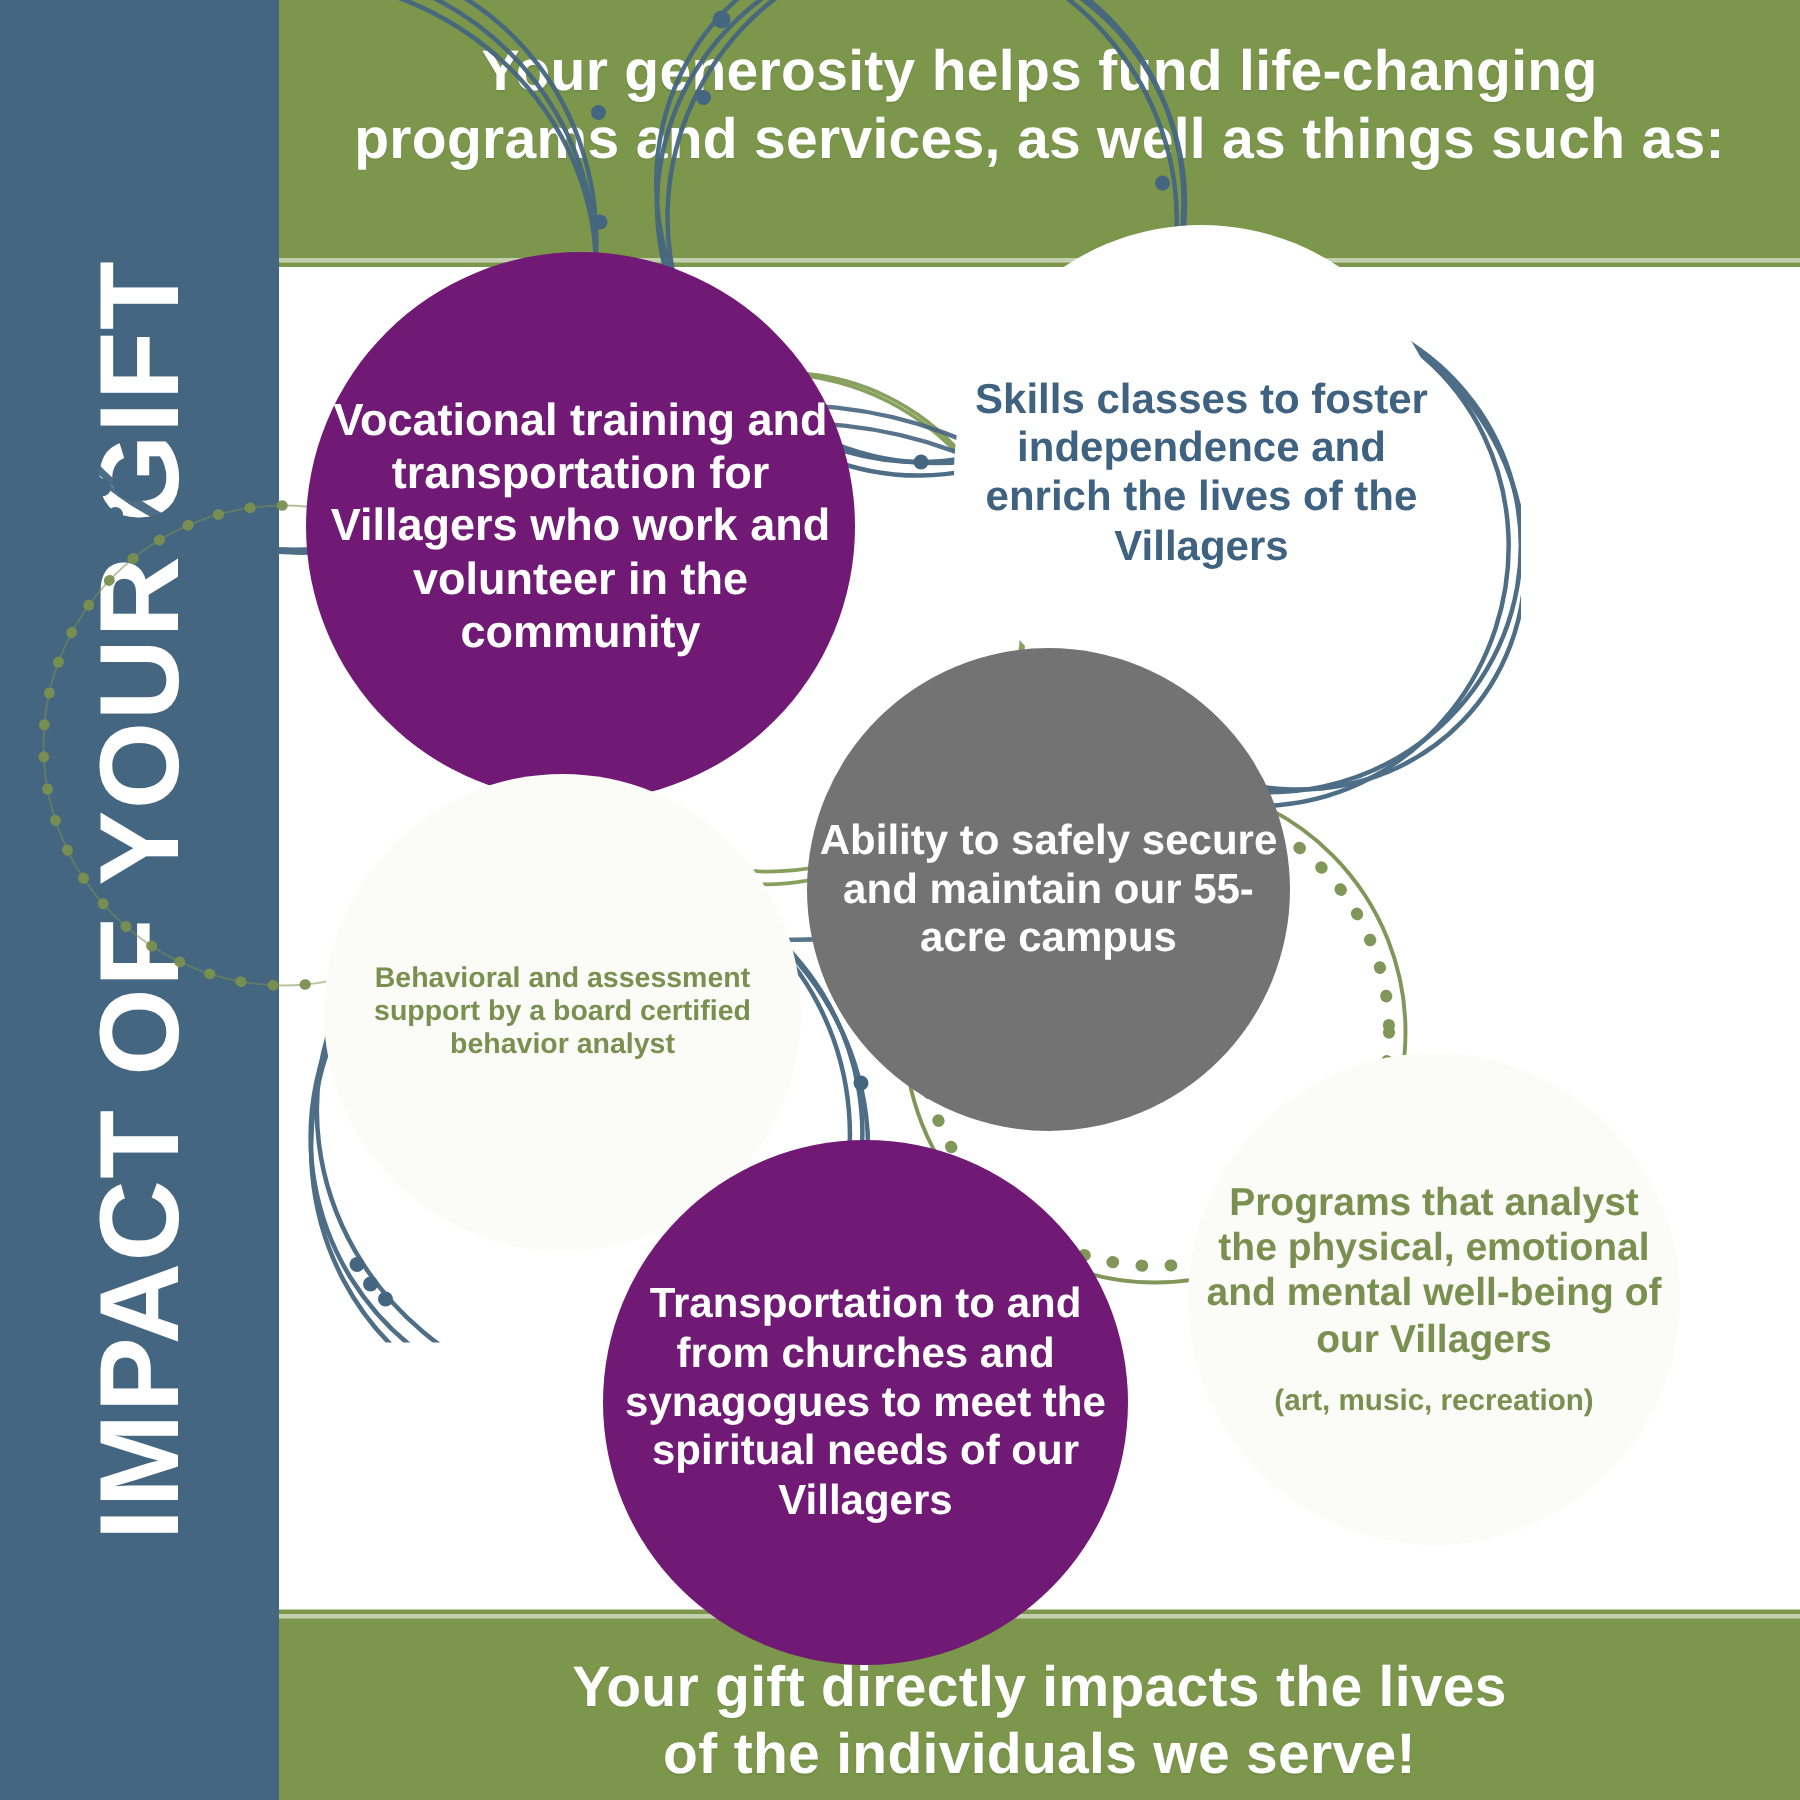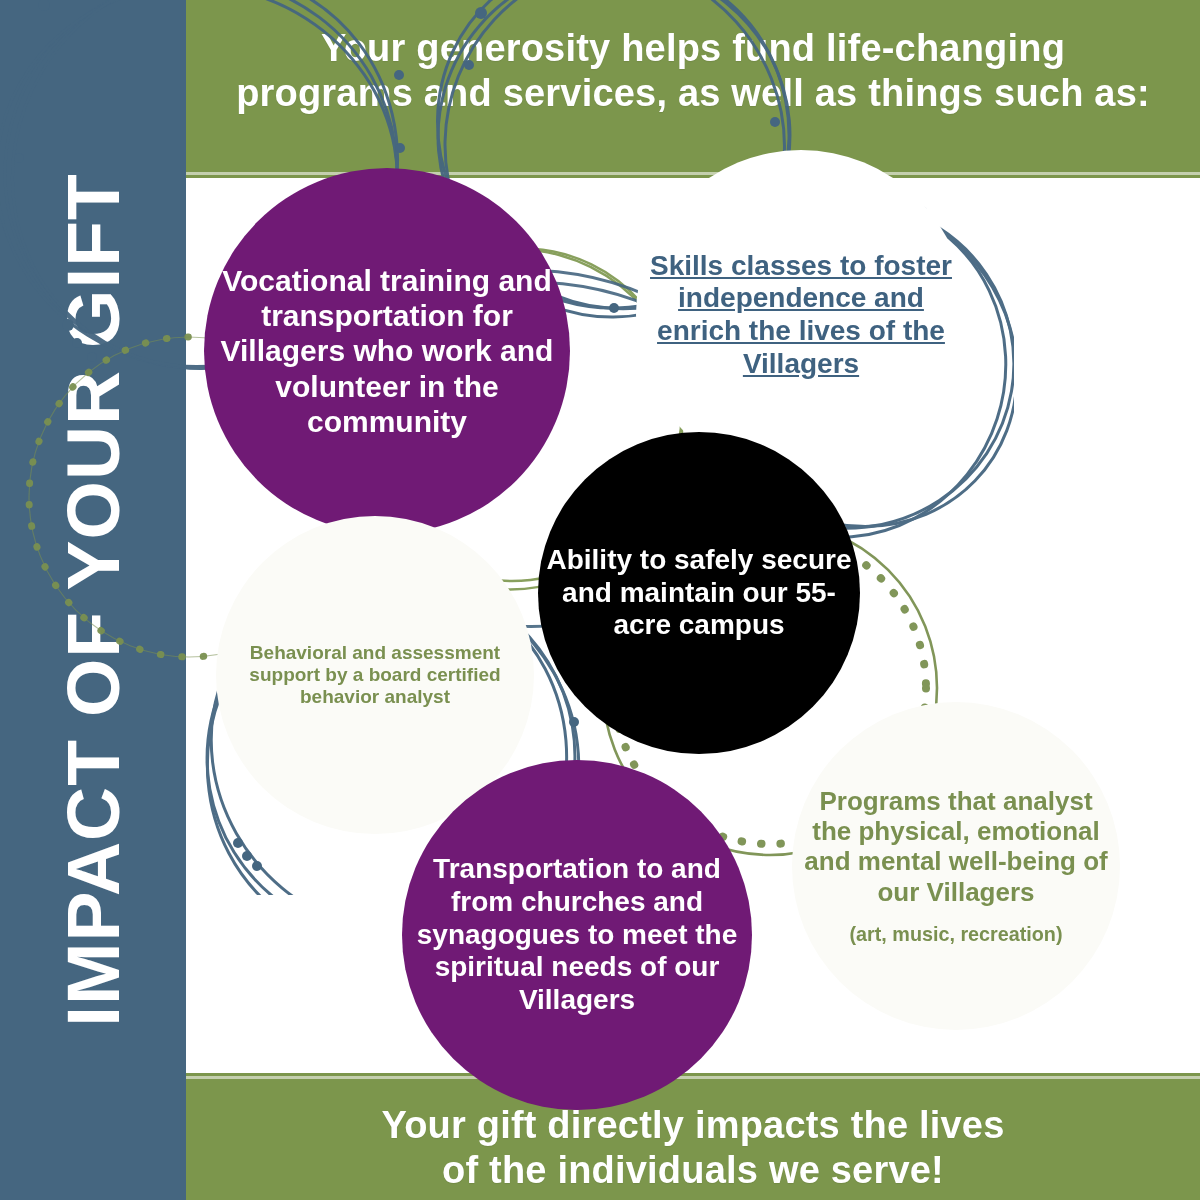--- a/index.html
+++ b/index.html
@@ -99,27 +99,27 @@
   }
   .bubble .txt { padding: 0 6px; }
   .bubble .sub {
     display: block;
     font-size: 0.76em;
     font-weight: 700;
     margin-top: 16px;
   }
 
   .fill-blue { background: #701a75; color: #ffffff; }
-  .fill-green { background: #000000; color: #ffffff; }
+  .fill-green { background: #737373; color: #ffffff; }
   .fill-white-blue { background: #ffffff; color: #3f6280; }
   .fill-white-green { background: #fbfbf7; color: #7a9050; }
 
   
   #b-vocational { left: 204px;  top: 168px;  width: 366px; height: 366px; font-size: 30px; }
-  #b-skills     { left: 636px;  top: 150px;  width: 330px; height: 330px; font-size: 28px; text-decoration: underline; }
+  #b-skills     { left: 636px;  top: 150px;  width: 330px; height: 330px; font-size: 28px; }
   #b-health     { left: 876px;  top: 385px;  width: 316px; height: 316px; font-size: 28px; }
   #b-campus     { left: 538px;  top: 432px;  width: 322px; height: 322px; font-size: 28px; }
   #b-behavioral { left: 216px;  top: 516px;  width: 318px; height: 318px; font-size: 19px; }
   #b-churches   { left: 402px;  top: 760px;  width: 350px; height: 350px; font-size: 28px; }
   #b-programs   { left: 792px;  top: 702px;  width: 328px; height: 328px; font-size: 26px; }
 </style>
 </head>
 <body>
 
 <div id="poster">

